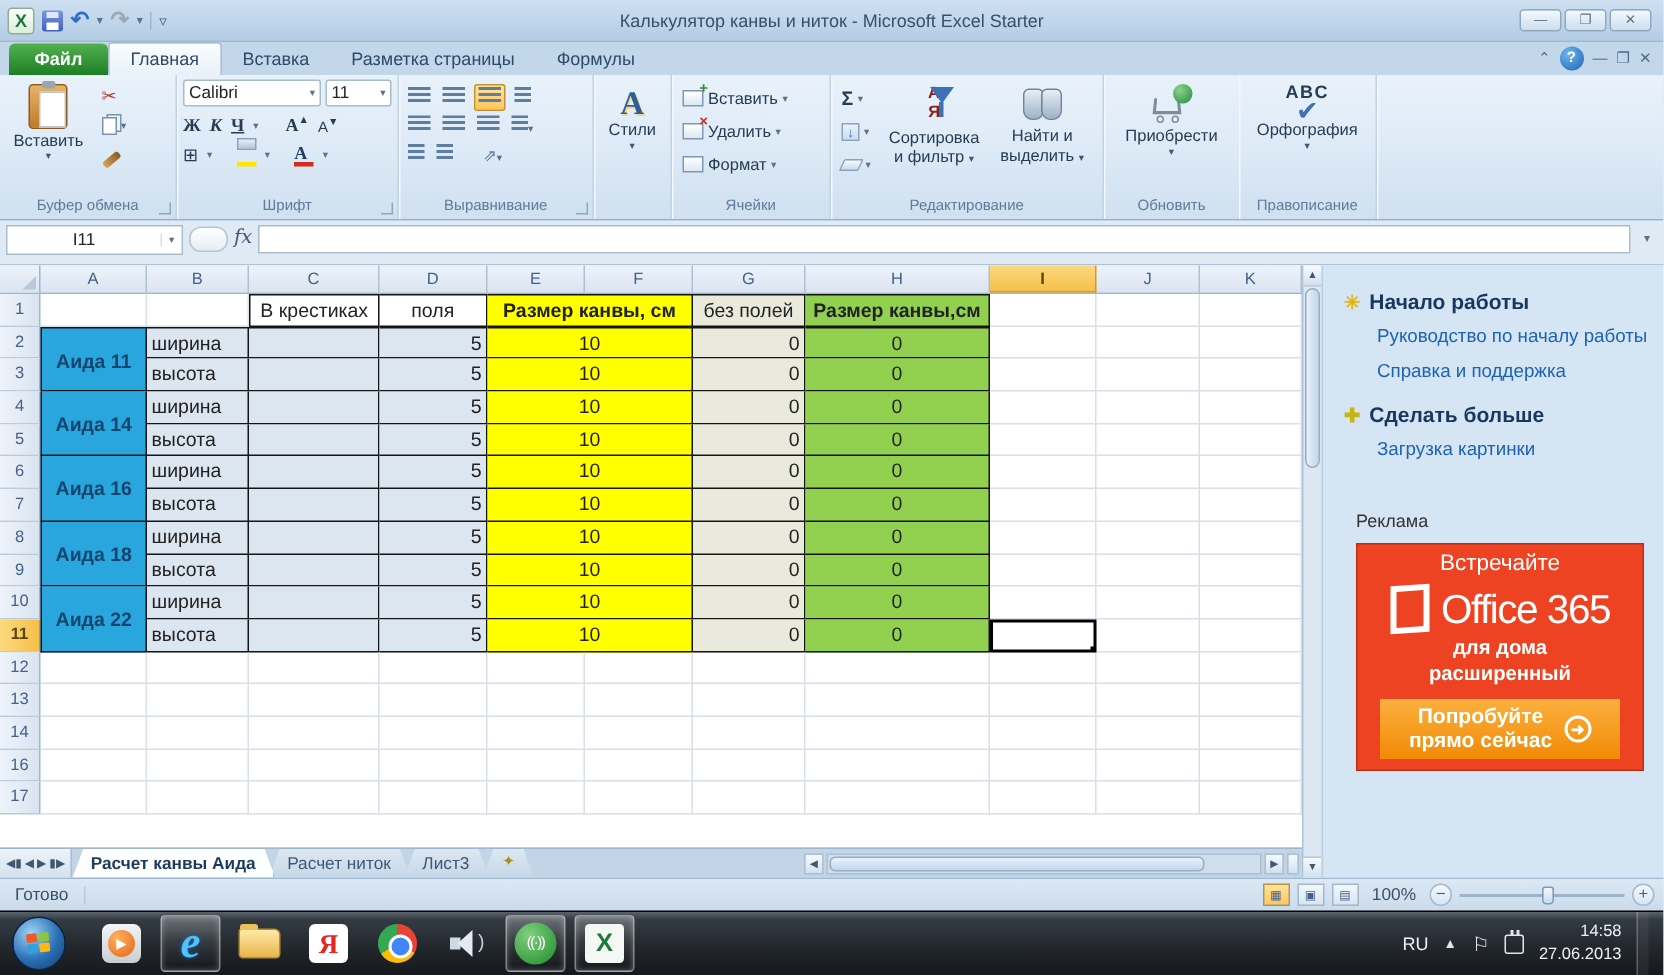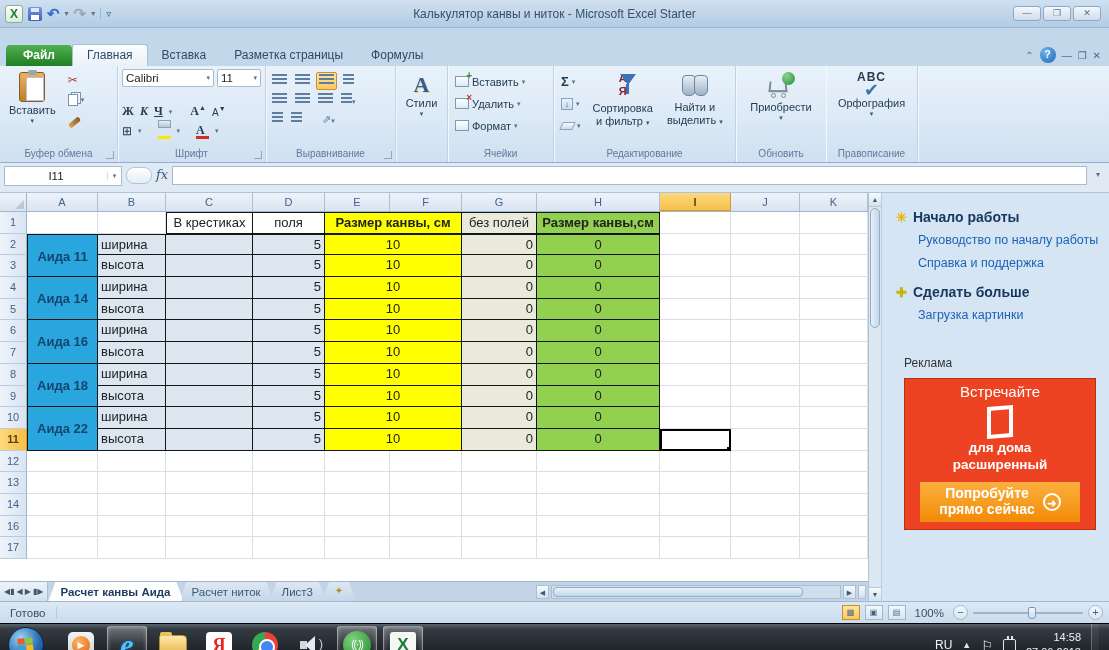--- a/index.html
+++ b/index.html
@@ -16,21 +16,21 @@
   .floppy::after { content:""; position:absolute; left:3px; bottom:1px; width:8px; height:5px; background:#fff; }
   .undo { color:#2f6ec7; font-size:15px; font-weight:bold; line-height:1; }
   .redo { color:#9aa7b5; font-size:15px; font-weight:bold; line-height:1; }
   .qdrop { color:#5a7187; font-size:8px; }
   .qatmore { color:#405a72; font-size:10px; border-left:1px solid #9db8d2; padding-left:5px; }
   .titletext { position:absolute; left:0; right:0; text-align:center; color:#394f66; font-size:12px; }
   .winbtns { margin-left:auto; display:flex; gap:2px; padding-right:8px; z-index:2; }
   .wb { width:28px; height:15px; border:1px solid #90a9c2; border-radius:3px; background:linear-gradient(#f4f8fc,#cfdded); color:#5a7189; font-size:9px; line-height:13px; text-align:center; }
 
   
-  .tabrow { height:38px; background:#c3d7ea; display:flex; align-items:flex-end; position:relative; }
+  .tabrow { height:22px; background:#c3d7ea; display:flex; align-items:flex-end; position:relative; }
   .filetab { background:linear-gradient(#52b14e,#1e7e23); color:#fff; font-weight:bold; padding:3px 17px 4px; border-radius:4px 4px 0 0; margin-left:6px; font-size:12px; }
   .rtab { padding:3px 14px 4px; color:#2d4a66; font-size:12px; }
   .rtab.active { background:linear-gradient(#fbfdfe,#e9f1f9); border:1px solid #a8bed4; border-bottom:none; border-radius:3px 3px 0 0; color:#2d4a66; }
   .tabctrl { margin-left:auto; display:flex; align-items:center; gap:6px; padding:0 8px 3px; }
   .helpbtn { width:16px; height:16px; border-radius:50%; background:radial-gradient(circle at 35% 30%,#6fb4ef,#1f64b4); color:#fff; font-size:10px; font-weight:bold; text-align:center; line-height:16px; }
   .mini { color:#4f6a84; font-size:10px; }
 
   
   .ribbon { height:97px; background:linear-gradient(#e9f2fb 0%,#dce9f6 55%,#cfe0f0 100%); border-bottom:1px solid #96accf; display:flex; }
   .rgroup { border-right:1px solid #c0d2e4; box-shadow:1px 0 0 #f3f8fd; display:flex; flex-direction:column; padding:3px 4px 0; position:relative; }
@@ -42,21 +42,21 @@
   .clipart { width:26px; height:30px; background:linear-gradient(#e8b367,#c07a2a); border:1px solid #8a5a1e; border-radius:3px; position:relative; margin-bottom:2px; }
   .clipart::before { content:""; position:absolute; left:8px; top:-3px; width:9px; height:5px; background:#9aa5ad; border-radius:2px; }
   .clipart::after { content:""; position:absolute; left:6px; top:4px; width:16px; height:22px; background:#fff; border:1px solid #b9c4cc; }
   .smallcol { display:flex; flex-direction:column; gap:3px; justify-content:flex-start; padding-top:2px; }
   .sbtn { height:17px; display:flex; align-items:center; gap:3px; padding:0 3px; border-radius:2px; font-size:11px; color:#253c52; }
   .scis { color:#b0392f; font-size:12px; }
   .ic-copy { width:10px; height:12px; border:1px solid #7a93ad; background:#fff; box-shadow:3px -2px 0 -1px #eef4f9,3px -2px 0 0 #7a93ad; }
   .ic-brush { width:13px; height:5px; background:linear-gradient(90deg,#d9a35b,#8a5a1e); transform:rotate(-40deg); border-radius:2px; margin-top:6px; }
   .combo { background:#fff; border:1px solid #a9bcce; border-radius:2px; height:18px; display:flex; align-items:center; font-size:11.5px; padding:0 3px; color:#222; }
   .combo .dd { margin-left:auto; font-size:7px; color:#5a7189; padding-left:4px; }
-  .fontrow { display:flex; gap:3px; margin-bottom:15px; }
+  .fontrow { display:flex; gap:3px; margin-bottom:3px; }
   .btnrow { display:flex; gap:6px; align-items:center; height:19px; }
   .fbtn { font-size:12px; color:#253c52; }
   .fbtn b { font-family:"Liberation Serif",serif; }
   .dds { font-size:7px; color:#5a7189; }
   .colorbar { display:inline-block; width:13px; height:3px; margin-top:-2px; }
   .bars { display:inline-block; width:15px; height:11px; background:repeating-linear-gradient(#5e7da0 0 2px,transparent 2px 4px); }
   .bars.sm { width:11px; }
   .abtn { padding:1px 2px; border-radius:2px; }
   .abtn.on { background:linear-gradient(#ffe49c,#fcc75c); border:1px solid #c49033; }
   .numicon { width:16px; height:11px; background:linear-gradient(#cfe3a8,#8db944); border:1px solid #6f9336; border-radius:2px; }
@@ -723,20 +723,21 @@
       <span class="picon" style="color:#c7b40e">✚</span>
       <span>Сделать больше</span>
     </div>
     <div class="plink">Загрузка картинки</div>
 
     <div class="adlabel">Реклама</div>
     <div class="adbox">
       <div class="adline1">Встречайте</div>
       <div class="adlogo">
         <span class="ologo"></span>
+        <span class="oname">Office 365</span>
       </div>
       <div class="adline2">
         <span>для дома</span><br>
         <span>расширенный</span>
       </div>
       <div class="adbtn">
         <span><span>Попробуйте</span><br><span>прямо сейчас</span></span>
         <span class="adarrow">➜</span>
       </div>
     </div>

